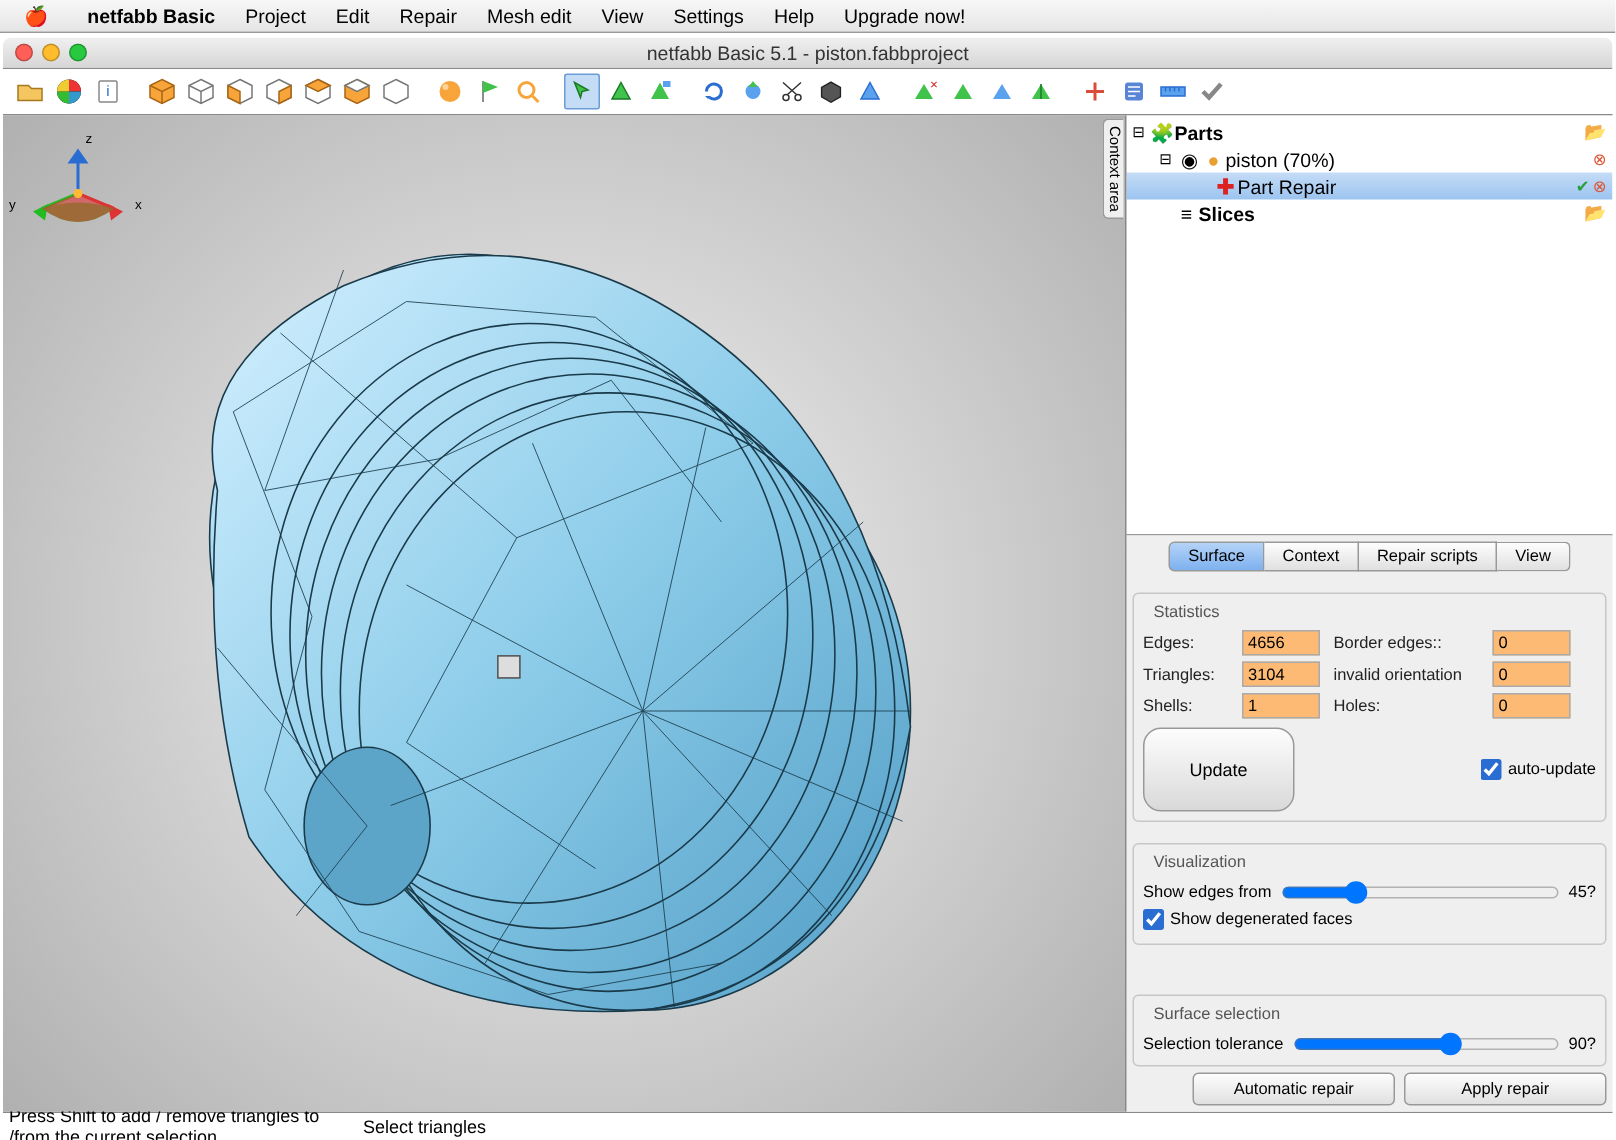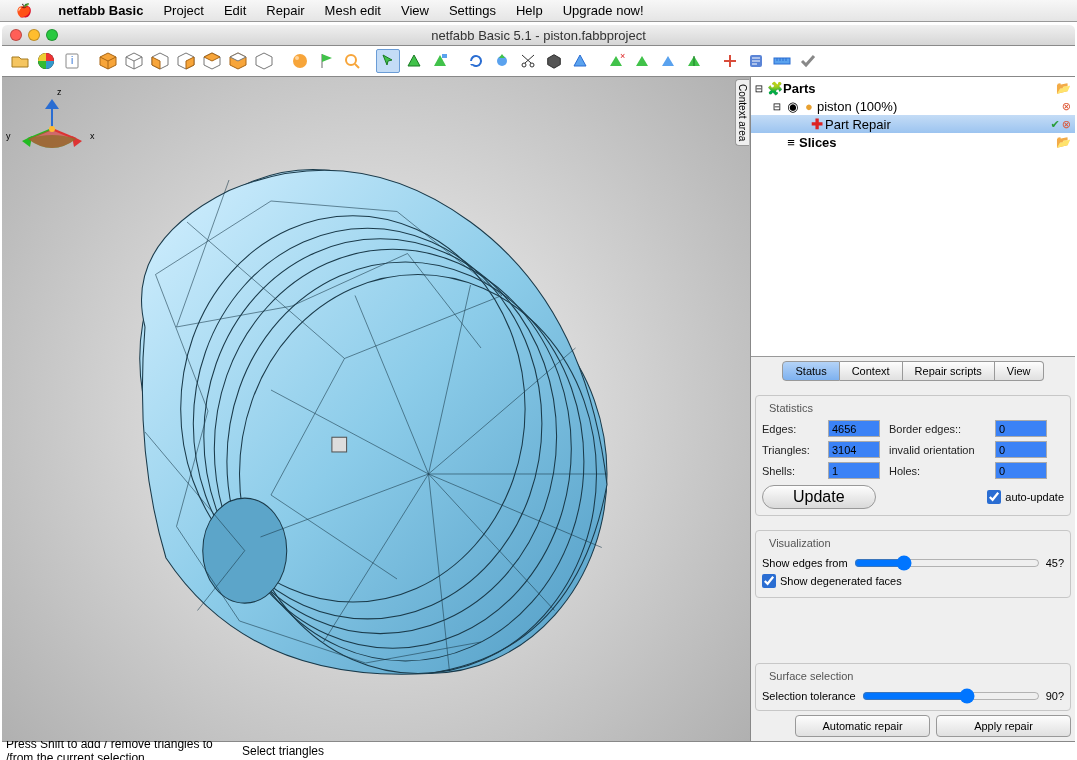--- a/index.html
+++ b/index.html
@@ -120,30 +120,30 @@
     .tab:last-child { border-radius:0 4px 4px 0;}
     .tab.active { background: linear-gradient(#b4d3f7,#7eb1ef); }
     .group {
       border:1px solid #c7c7c7;
       border-radius:4px;
       padding: 6px;
       background:#efefef;
     }
     .group-title { font-size:11px; margin:-14px 0 6px 4px; background:#efefef; padding:0 3px; display:inline-block; color:#555;}
     .grid2 { display:grid; grid-template-columns: 60px 55px 100px 55px; gap:4px 6px; align-items:center;}
-    .grid2 input[type=text] { width: 52px; height:17px; border:1px solid #aaa; font-size:11px; padding:0 3px; background:#3b82f6;}
+    .grid2 input[type=text] { width: 52px; height:17px; border:1px solid #aaa; font-size:11px; padding:0 3px; background:#fdba74;}
     .grid2 .gl { font-size:11px; color:#222; white-space:nowrap; overflow:hidden;}
     .update-row { display:flex; align-items:center; gap:10px; margin-top:6px;}
     .pill-btn {
-      padding: 2px 30px;
+      padding: 20px 30px;
       background:linear-gradient(#fdfdfd,#d9d9d9);
       border:1px solid #999;
       border-radius:12px;
       cursor:pointer;
-      font-size:16px;
+      font-size:12px;
     }
     .chk-row { display:flex; align-items:center; gap:4px; margin:3px 0;}
     .chk-row input[type=checkbox]{ width:14px; height:14px; accent-color:#2a6dd2;}
     .slider-row { display:flex; align-items:center; gap:6px;justify-content:space-between; }
     .slider-row input[type=range]{ flex:1; }
     .spacer { flex:1; }
     .bottom-btns { display:flex; gap:6px;padding-left:40px; }
     .rect-btn {
       flex:1;
       padding: 4px 4px;
@@ -462,21 +462,21 @@
         <span class="icon">🧩</span>
         <span class="lbl bold-lbl">Parts</span>
         <span class="trail">
             <span class="folder-ico">📂</span>
           </span>
       </div>
       <div class="tree-row" style="padding-left:18px;">
         <span class="glyph">⊟</span>
         <span class="icon">◉</span>
         <span class="icon" style="color:#e8a030">●</span>
-        <span class="lbl">piston (100%)</span>
+        <span class="lbl">piston (70%)</span>
         <span class="trail">
             <span class="close-ico">⊗</span>
           </span>
       </div>
       <div class="tree-row selected" style="padding-left:42px;">
         <span class="glyph"></span>
         <span class="icon red-cross">✚</span>
         <span class="lbl">Part Repair</span>
         <span class="trail">
             <span class="check-grn">✔</span>
@@ -489,21 +489,21 @@
         <span class="icon">≡</span>
         <span class="lbl bold-lbl">Slices</span>
         <span class="trail">
             <span class="folder-ico">📂</span>
           </span>
       </div>
     </div>
 
     <div class="panel">
       <div class="tabsrow">
-        <div class="tab active">Status</div>
+        <div class="tab active">Surface</div>
         <div class="tab">Context</div>
         <div class="tab">Repair scripts</div>
         <div class="tab">View</div>
       </div>
 
       <div class="group" style="margin-top:10px;">
         <span class="group-title">Statistics</span>
         <div class="grid2">
           <span class="gl">Edges:</span>
           <input type="text" value="4656" style="">

